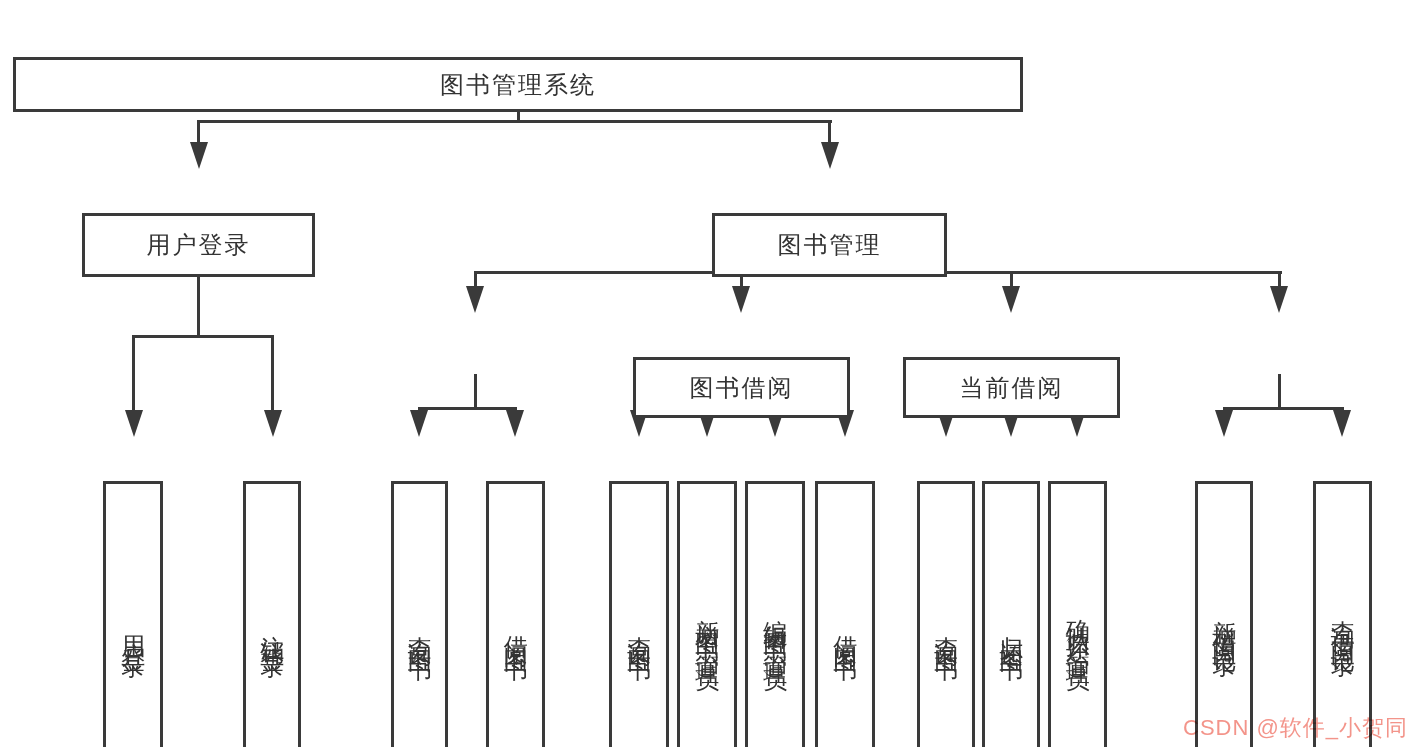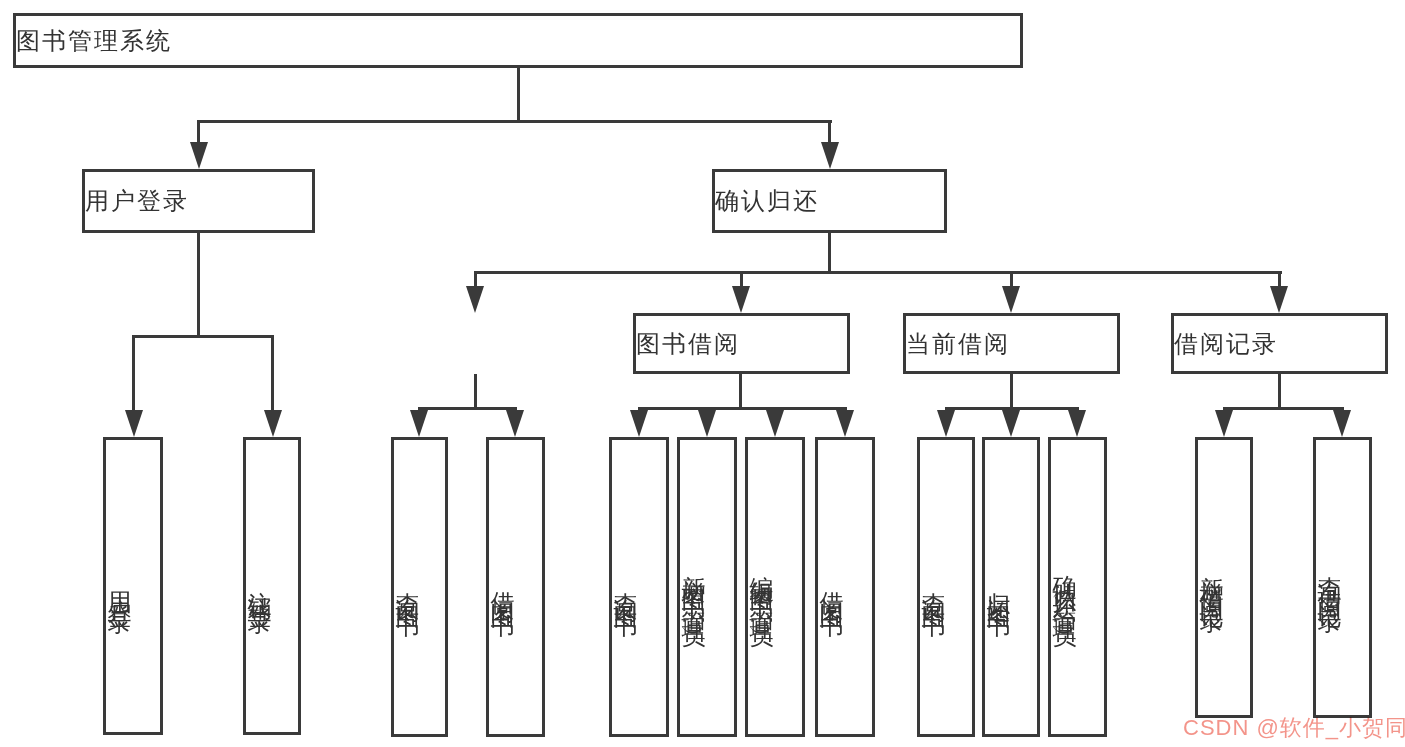--- a/index.html
+++ b/index.html
@@ -11,24 +11,25 @@
     height: 747px;
     background: #ffffff;
     overflow: hidden;
   }
   .box {
     position: absolute;
     border: 3px solid #3a3a3a;
     background: #ffffff;
     display: flex;
     align-items: center;
-    justify-content: flex-start;
+    justify-content: center;
     color: #333333;
     font-size: 24px;
     z-index: 2;
+    margin-top: 44px;
   }
   .hlabel { letter-spacing: 2px; white-space: nowrap; }
   .vlabel {
     writing-mode: vertical-rl;
     text-orientation: mixed;
     letter-spacing: 7px;
     line-height: 1.1;
     white-space: nowrap;
   }
   .line { position: absolute; background: #3a3a3a; z-index: 1; }
@@ -60,31 +61,28 @@
 <div class="canvas">
 
   <div class="box" style="left:13px; top:13px; width:1010px; height:55px;">
     <span class="hlabel">图书管理系统</span>
   </div>
 
   <div class="box" style="left:82px; top:169px; width:233px; height:64px;">
     <span class="hlabel">用户登录</span>
   </div>
   <div class="box" style="left:712px; top:169px; width:235px; height:64px;">
-    <span class="hlabel">确认归还</span>
+    <span class="hlabel">图书管理</span>
   </div>
 
   <div class="box" style="left:903px; top:313px; width:217px; height:61px;">
     <span class="hlabel">当前借阅</span>
   </div>
   <div class="box" style="left:633px; top:313px; width:217px; height:61px;">
     <span class="hlabel">图书借阅</span>
-  </div>
-  <div class="box" style="left:1171px; top:313px; width:217px; height:61px;">
-    <span class="hlabel">借阅记录</span>
   </div>
 
   <div class="box" style="left:103px; top:437px; width:60px; height:298px;">
     <span class="vlabel">用户登录</span>
   </div>
   <div class="box" style="left:243px; top:437px; width:58px; height:298px;">
     <span class="vlabel">注销登录</span>
   </div>
 
   <div class="box" style="left:391px; top:437px; width:57px; height:300px;">

